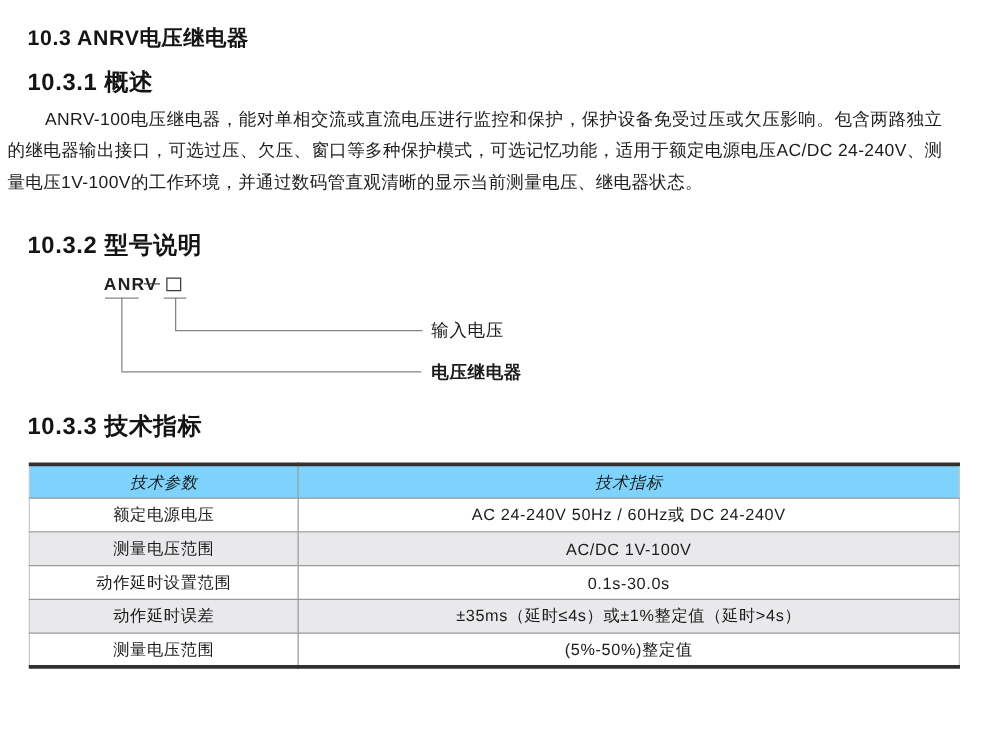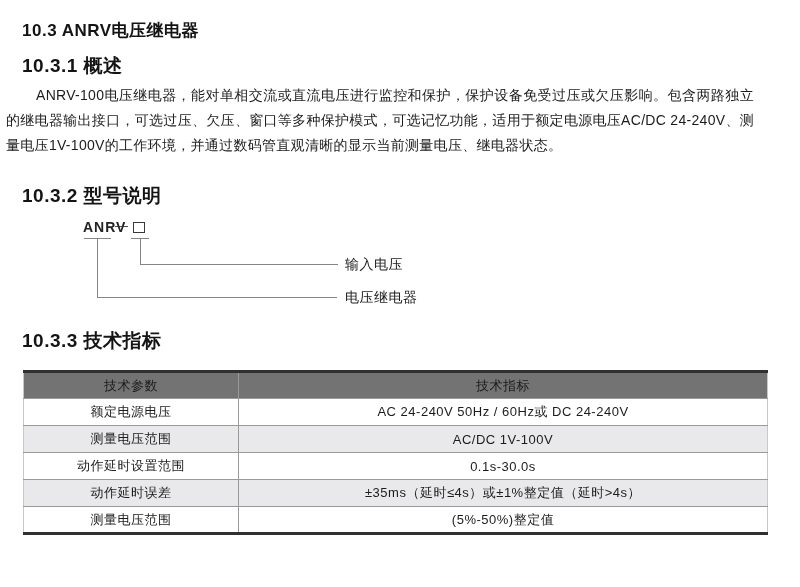--- a/index.html
+++ b/index.html
@@ -51,40 +51,40 @@
   .l-under-box    { left: 131px; top: 28px; width: 18px;  height: 1px; }
   .l-v-box        { left: 140px; top: 28px; width: 1px;   height: 26px; }
   .l-h-input      { left: 140px; top: 54px; width: 198px; height: 1px; }
   .l-v-prefix     { left: 97px;  top: 28px; width: 1px;   height: 59px; }
   .l-h-relay      { left: 97px;  top: 87px; width: 240px; height: 1px; }
   .diag-label {
     position: absolute; left: 345px;
     font-size: 14px; color: #1c1c1c; letter-spacing: 0.5px;
   }
   .lbl-input { top: 46px; }
-  .lbl-relay { top: 79px; }
+  .lbl-relay { top: 79px; font-weight: bold; }
 
   
   .specs-table {
     position: absolute; left: 23px; top: 370px; width: 744px;
     border-collapse: collapse; table-layout: fixed;
     font-size: 13px; color: #1c1c1c;
   }
   .specs-table col.c1 { width: 215px; }
   .specs-table col.c2 { width: 529px; }
   .specs-table { border-top: 3px solid #303030; border-bottom: 3px solid #303030; }
   .specs-table th, .specs-table td {
     border: 1px solid #9a9a9a;
     height: 27px; text-align: center; vertical-align: middle;
     font-weight: normal; letter-spacing: 0.5px; padding: 0 4px;
   }
   .specs-table th { border-left-color:#c4c4c4; border-right-color:#9a9a9a; }
   .specs-table th:first-child, .specs-table td:first-child { border-left: 1px solid #c8c8c8; }
   .specs-table th:last-child,  .specs-table td:last-child  { border-right: 1px solid #c8c8c8; }
-  .specs-table thead tr          { background: #737373; }
+  .specs-table thead tr          { background: #7dd3fc; font-style: italic; }
   .specs-table tbody tr:nth-child(even) { background: #e9e9eb; }
   .specs-table tbody tr:nth-child(odd)  { background: #ffffff; }
 </style>
 </head>
 <body>
 
 <div class="page">
 
   <div class="h1">10.3 ANRV电压继电器</div>
 

